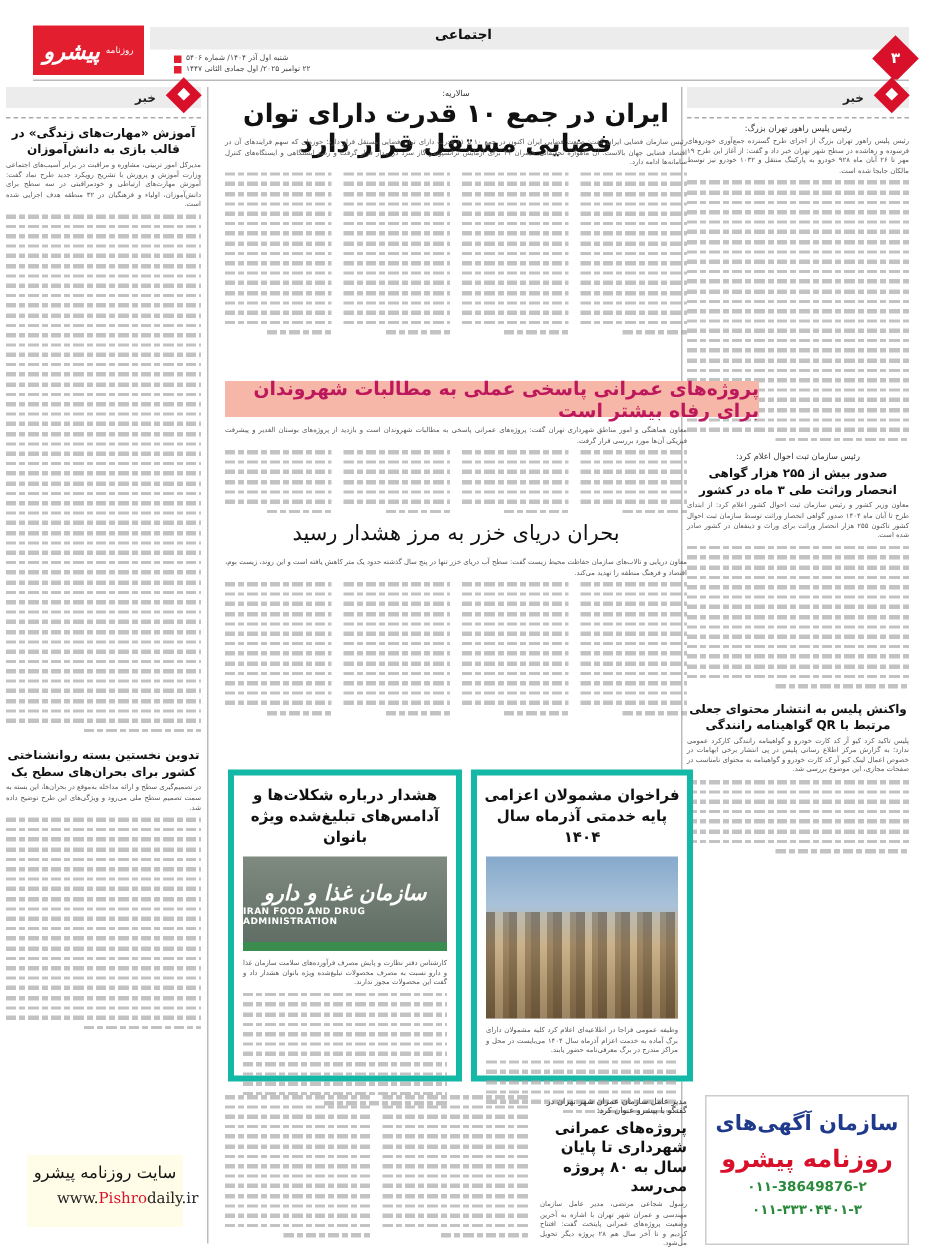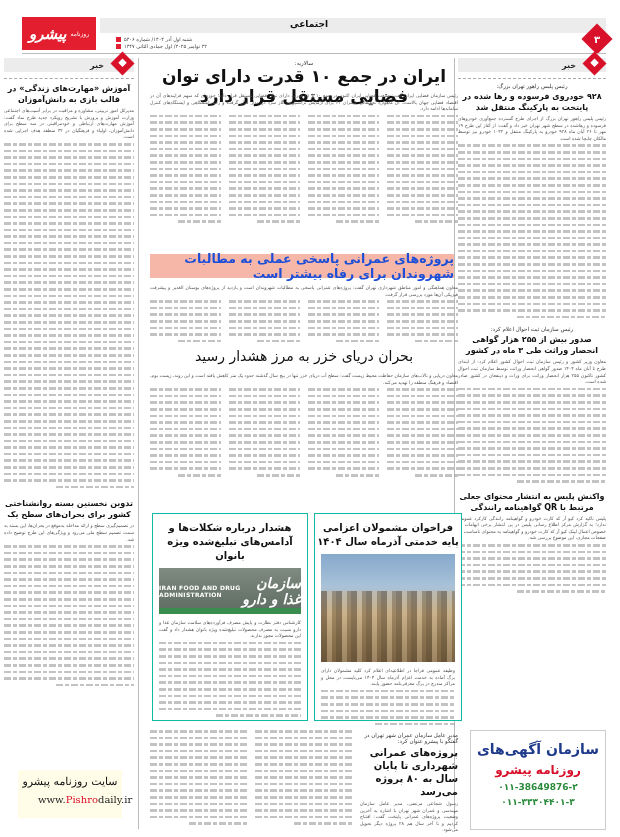--- a/index.html
+++ b/index.html
@@ -36,37 +36,37 @@
   .filler { height: 6.6px; margin-bottom: 0; position: relative; }
   .filler::before { content: ""; position: absolute; left: 0; right: 0; top: 2px; height: 2.6px; background: repeating-linear-gradient(90deg, #9b9b9b 0 7px, transparent 7px 9px, #9b9b9b 9px 13px, transparent 13px 15px); opacity: .6; }
   .filler.short::before { left: 40%; }
 
   
   .center { position: absolute; left: 150px; width: 308px; }
   .kicker-c { position: absolute; left: 150px; width: 308px; top: 60px; text-align: center; font-size: 5.5px; color: #333; }
   .main-head { position: absolute; left: 150px; width: 308px; top: 66px; text-align: center; font-size: 17px; font-weight: bold; color: #111; letter-spacing: -0.3px; }
   .cols4 { display: flex; gap: 8px; }
   .cols4 > div { flex: 1; }
-  .band { position: absolute; left: 150px; width: 304px; top: 254px; height: 24px; background: #f6b7a8; display: flex; align-items: center; justify-content: center; font-size: 12.5px; font-weight: bold; color: #1d4ed8; }
+  .band { position: absolute; left: 150px; width: 356px; top: 254px; height: 24px; background: #f6b7a8; display: flex; align-items: center; justify-content: center; font-size: 12.5px; font-weight: bold; color: #be185d; }
   .head2 { position: absolute; left: 150px; width: 308px; top: 348px; text-align: center; font-size: 14px; font-weight: normal; color: #111; }
 
-  .box { position: absolute; border: 1px solid #14b8a6; background: #fff; }
+  .box { position: absolute; border: 4px solid #14b8a6; background: #fff; }
   .box .bhead { text-align: center; font-size: 10px; font-weight: bold; line-height: 14px; color: #111; margin-top: 7px; }
   .photo-soldiers { margin: 5px 6px 0; height: 108px; background:
       linear-gradient(180deg, #86a9cc 0%, #a9c2d9 30%, #c8b08a 55%, #9c8460 80%, #7b6548 100%); position: relative; overflow: hidden; }
   .photo-soldiers::after { content: ""; position: absolute; left: 0; right: 0; top: 34%; bottom: 0;
       background: repeating-linear-gradient(90deg, rgba(90,70,45,.55) 0 6px, rgba(205,180,140,.4) 6px 11px, rgba(120,95,60,.5) 11px 15px); }
-  .photo-sign { margin: 5px 6px 0; height: 46px; background: linear-gradient(180deg,#7f8a80 0%, #5d6b62 100%); position: relative; display: flex; flex-direction: row; align-items: center; justify-content: center; color: #fff; }
+  .photo-sign { margin: 5px 6px 0; height: 63px; background: linear-gradient(180deg,#7f8a80 0%, #5d6b62 100%); position: relative; display: flex; flex-direction: column; align-items: center; justify-content: center; color: #fff; }
   .photo-sign .fa { font-family: "DejaVu Serif", serif; font-size: 14px; font-style: italic; font-weight: bold; }
   .photo-sign .en { font-size: 6px; font-weight: bold; letter-spacing: .3px; direction: ltr; }
   .photo-sign .strip { position: absolute; left: 0; right: 0; bottom: 0; height: 6px; background: #3a8d4e; }
 
   .ad-box { position: absolute; right: 14px; top: 730px; width: 136px; height: 100px; border: 1px solid #ccc; text-align: center; }
   .ad-box .t1 { font-size: 14px; font-weight: bold; color: #1f3a8a; margin-top: 10px; }
-  .ad-box .t2 { font-size: 12px; font-weight: bold; color: #d8102a; margin-top: 6px; }
+  .ad-box .t2 { font-size: 16px; font-weight: bold; color: #d8102a; margin-top: 6px; }
   .ad-box .ph { font-size: 9px; color: #2a8a3b; font-weight: bold; margin-top: 5px; direction: ltr; }
 
   .site-box { position: absolute; left: 18px; top: 770px; width: 104px; height: 48px; background: #fffde8; text-align: center; }
   .site-box .t1 { font-family: "DejaVu Serif", serif; font-size: 11px; font-weight: normal; color: #111; margin-top: 5px; }
   .site-box .url { font-family: "DejaVu Serif", serif; font-size: 10px; color: #222; margin-top: 6px; direction: ltr; margin-left: 20px; }
   .site-box .url .red { color: #d8102a; }
 </style>
 </head>
 <body>
 
@@ -95,21 +95,20 @@
 <div class="vrule" style="left:138px"></div>
 
 <div class="col-right">
   <div class="khabar">
     <span class="diamond"></span>
     <span class="lbl">خبر</span>
   </div>
   <div class="dash-rule"></div>
   <article>
     <div class="kicker">رئیس پلیس راهور تهران بزرگ:</div>
-    <div class="h-side">۹۲۸ خودروی فرسوده و رها شده در پایتخت به پارکینگ منتقل شد</div>
     <div class="body-text">رئیس پلیس راهور تهران بزرگ از اجرای طرح گسترده جمع‌آوری خودروهای فرسوده و رهاشده در سطح شهر تهران خبر داد و گفت: از آغاز این طرح ۱۹ مهر تا ۲۶ آبان ماه ۹۲۸ خودرو به پارکینگ منتقل و ۱۰۳۲ خودرو نیز توسط مالکان جابجا شده است.</div>
     <div>
       <div class="filler"></div>
         <div class="filler"></div>
         <div class="filler"></div>
         <div class="filler"></div>
         <div class="filler"></div>
         <div class="filler"></div>
         <div class="filler"></div>
         <div class="filler"></div>

